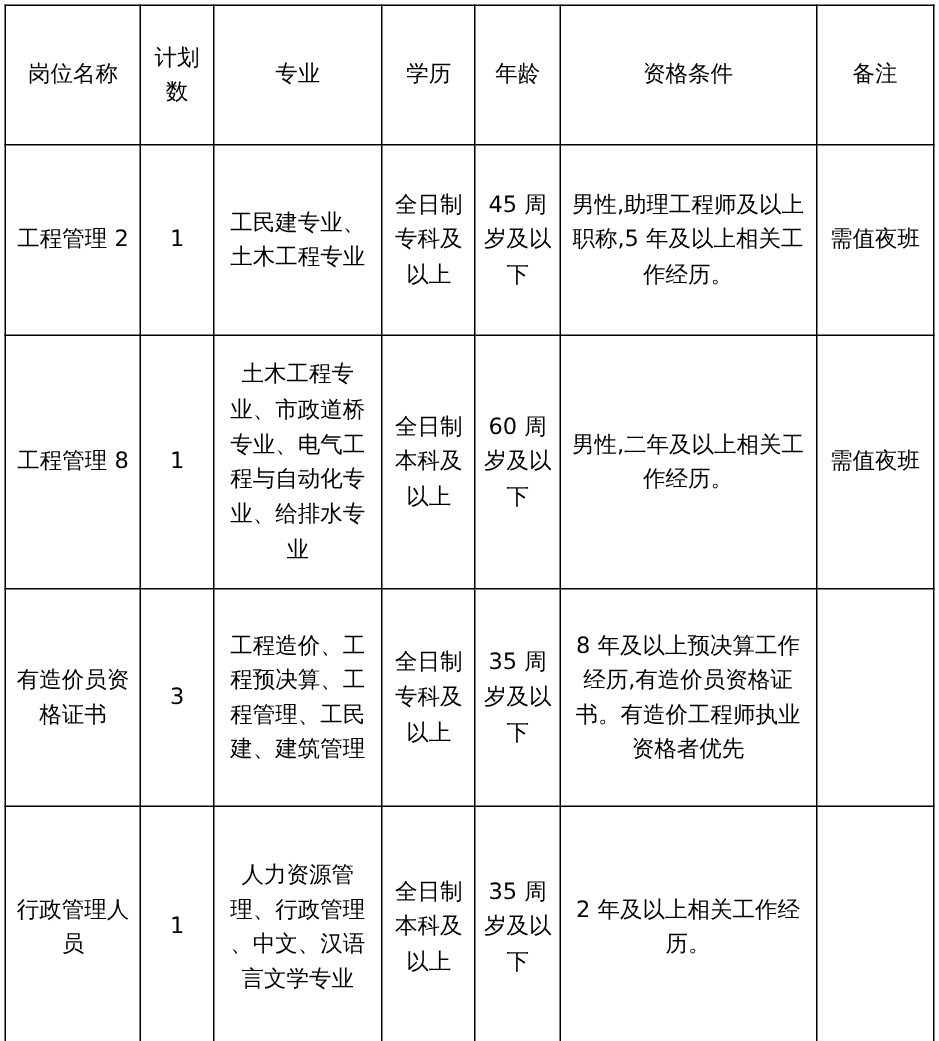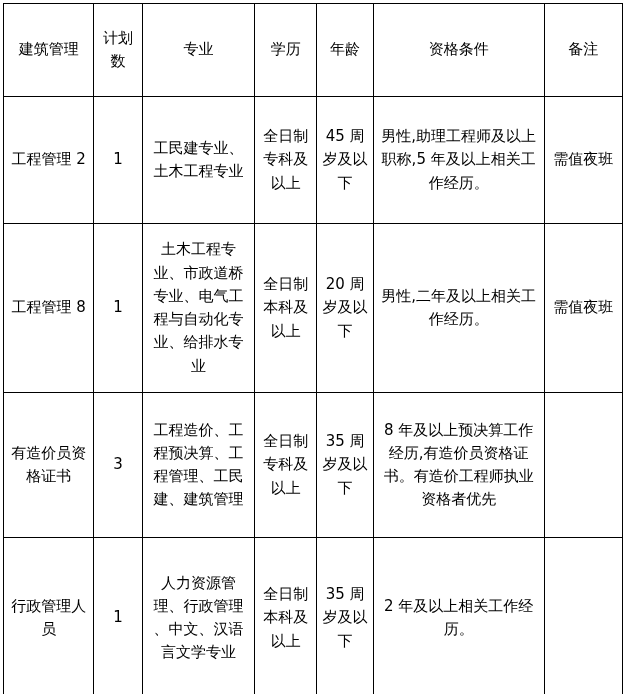--- a/index.html
+++ b/index.html
@@ -86,21 +86,21 @@
       <col class="c0">
         <col class="c1">
         <col class="c2">
         <col class="c3">
         <col class="c4">
         <col class="c5">
         <col class="c6">
     </colgroup>
     <thead>
       <tr>
-        <td>建筑管理</td>
+        <td>岗位名称</td>
         <td class="hdr-narrow cell-narrow">计划数</td>
         <td>专业</td>
         <td class="cell-narrow">学历</td>
         <td class="cell-narrow">年龄</td>
         <td>资格条件</td>
         <td>备注</td>
       </tr>
     </thead>
     <tbody>
       <tr class="row1">
@@ -110,21 +110,21 @@
         <td class="cell-narrow">全日制专科及以上</td>
         <td class="cell-narrow">45 周岁及以下</td>
         <td class="cell-qual">男性,助理工程师及以上职称,5 年及以上相关工作经历。</td>
         <td>需值夜班</td>
       </tr>
       <tr class="row2">
         <td>工程管理 8</td>
         <td class="cell-plan">1</td>
         <td>土木工程专业、市政道桥专业、电气工程与自动化专业、给排水专业</td>
         <td class="cell-narrow">全日制本科及以上</td>
-        <td class="cell-narrow">20 周岁及以下</td>
+        <td class="cell-narrow">60 周岁及以下</td>
         <td class="cell-qual">男性,二年及以上相关工作经历。</td>
         <td>需值夜班</td>
       </tr>
       <tr class="row3">
         <td>有造价员资格证书</td>
         <td class="cell-plan">3</td>
         <td>工程造价、工程预决算、工程管理、工民建、建筑管理</td>
         <td class="cell-narrow">全日制专科及以上</td>
         <td class="cell-narrow">35 周岁及以下</td>
         <td class="cell-qual">8 年及以上预决算工作经历,有造价员资格证书。有造价工程师执业资格者优先</td>

